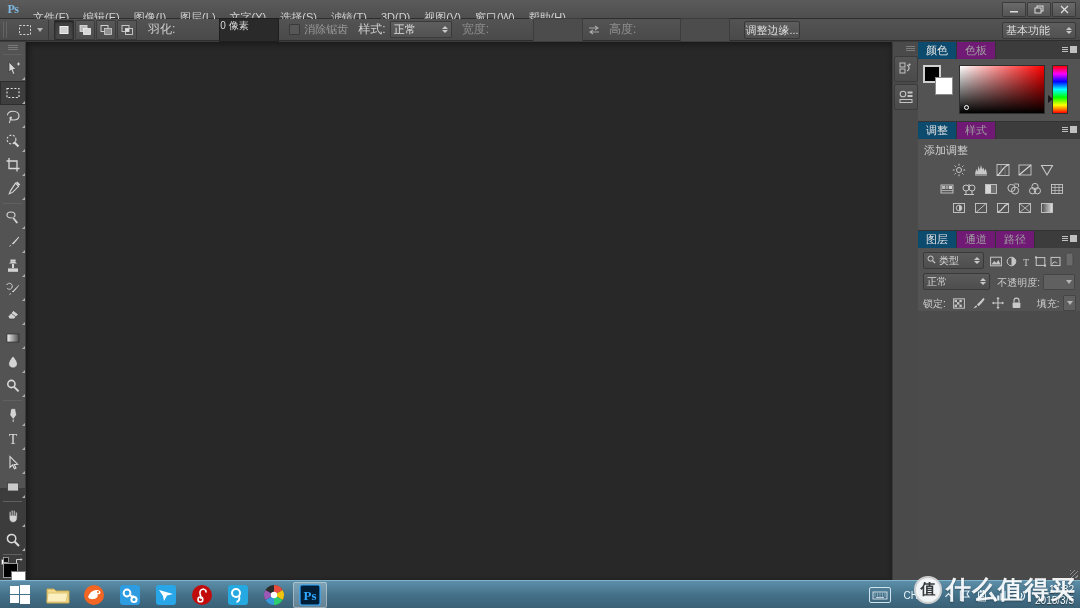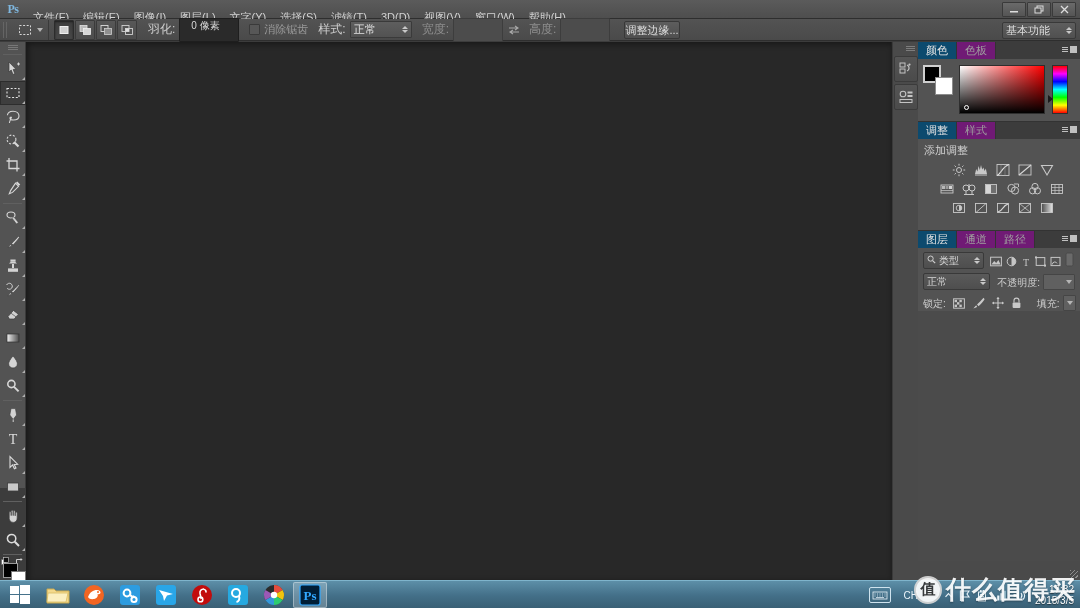--- a/index.html
+++ b/index.html
@@ -67,22 +67,23 @@
   .sel-btn {
     width: 20px; height: 20px; margin-right: 1px;
     background: linear-gradient(#575757, #4d4d4d);
     border: 1px solid #3b3b3b; border-radius: 1px;
     display: flex; align-items: center; justify-content: center;
   }
   .sel-btn.active { background: linear-gradient(#3e3e3e, #474747); border-color: #2c2c2c; box-shadow: inset 0 1px 2px rgba(0,0,0,.5); }
   .opt-label { color: #cfcfcf; font-size: 12px; margin: 0 4px 0 10px; white-space: nowrap; }
   .opt-input {
     height: 24px; background: #2a2a2a; border: 1px solid #1e1e1e;
-    color: #d8d8d8; font-size: 10px; padding: 0 11px; line-height: 14px;
+    color: #d8d8d8; font-size: 10px; padding: 0 0; line-height: 14px;
     border-radius: 1px;
+    margin-left: 40px;
   }
   .opt-input.disabled { background: #4c4c4c; border-color: #3d3d3d; }
   .opt-check {
     width: 11px; height: 11px; background: #575757; border: 1px solid #3a3a3a;
     border-radius: 1px; margin-right: 4px;
   }
   .opt-select {
     height: 17px; min-width: 62px; background: linear-gradient(#5e5e5e,#525252);
     border: 1px solid #3a3a3a; border-radius: 1px;
     display: flex; align-items: center; justify-content: space-between;

